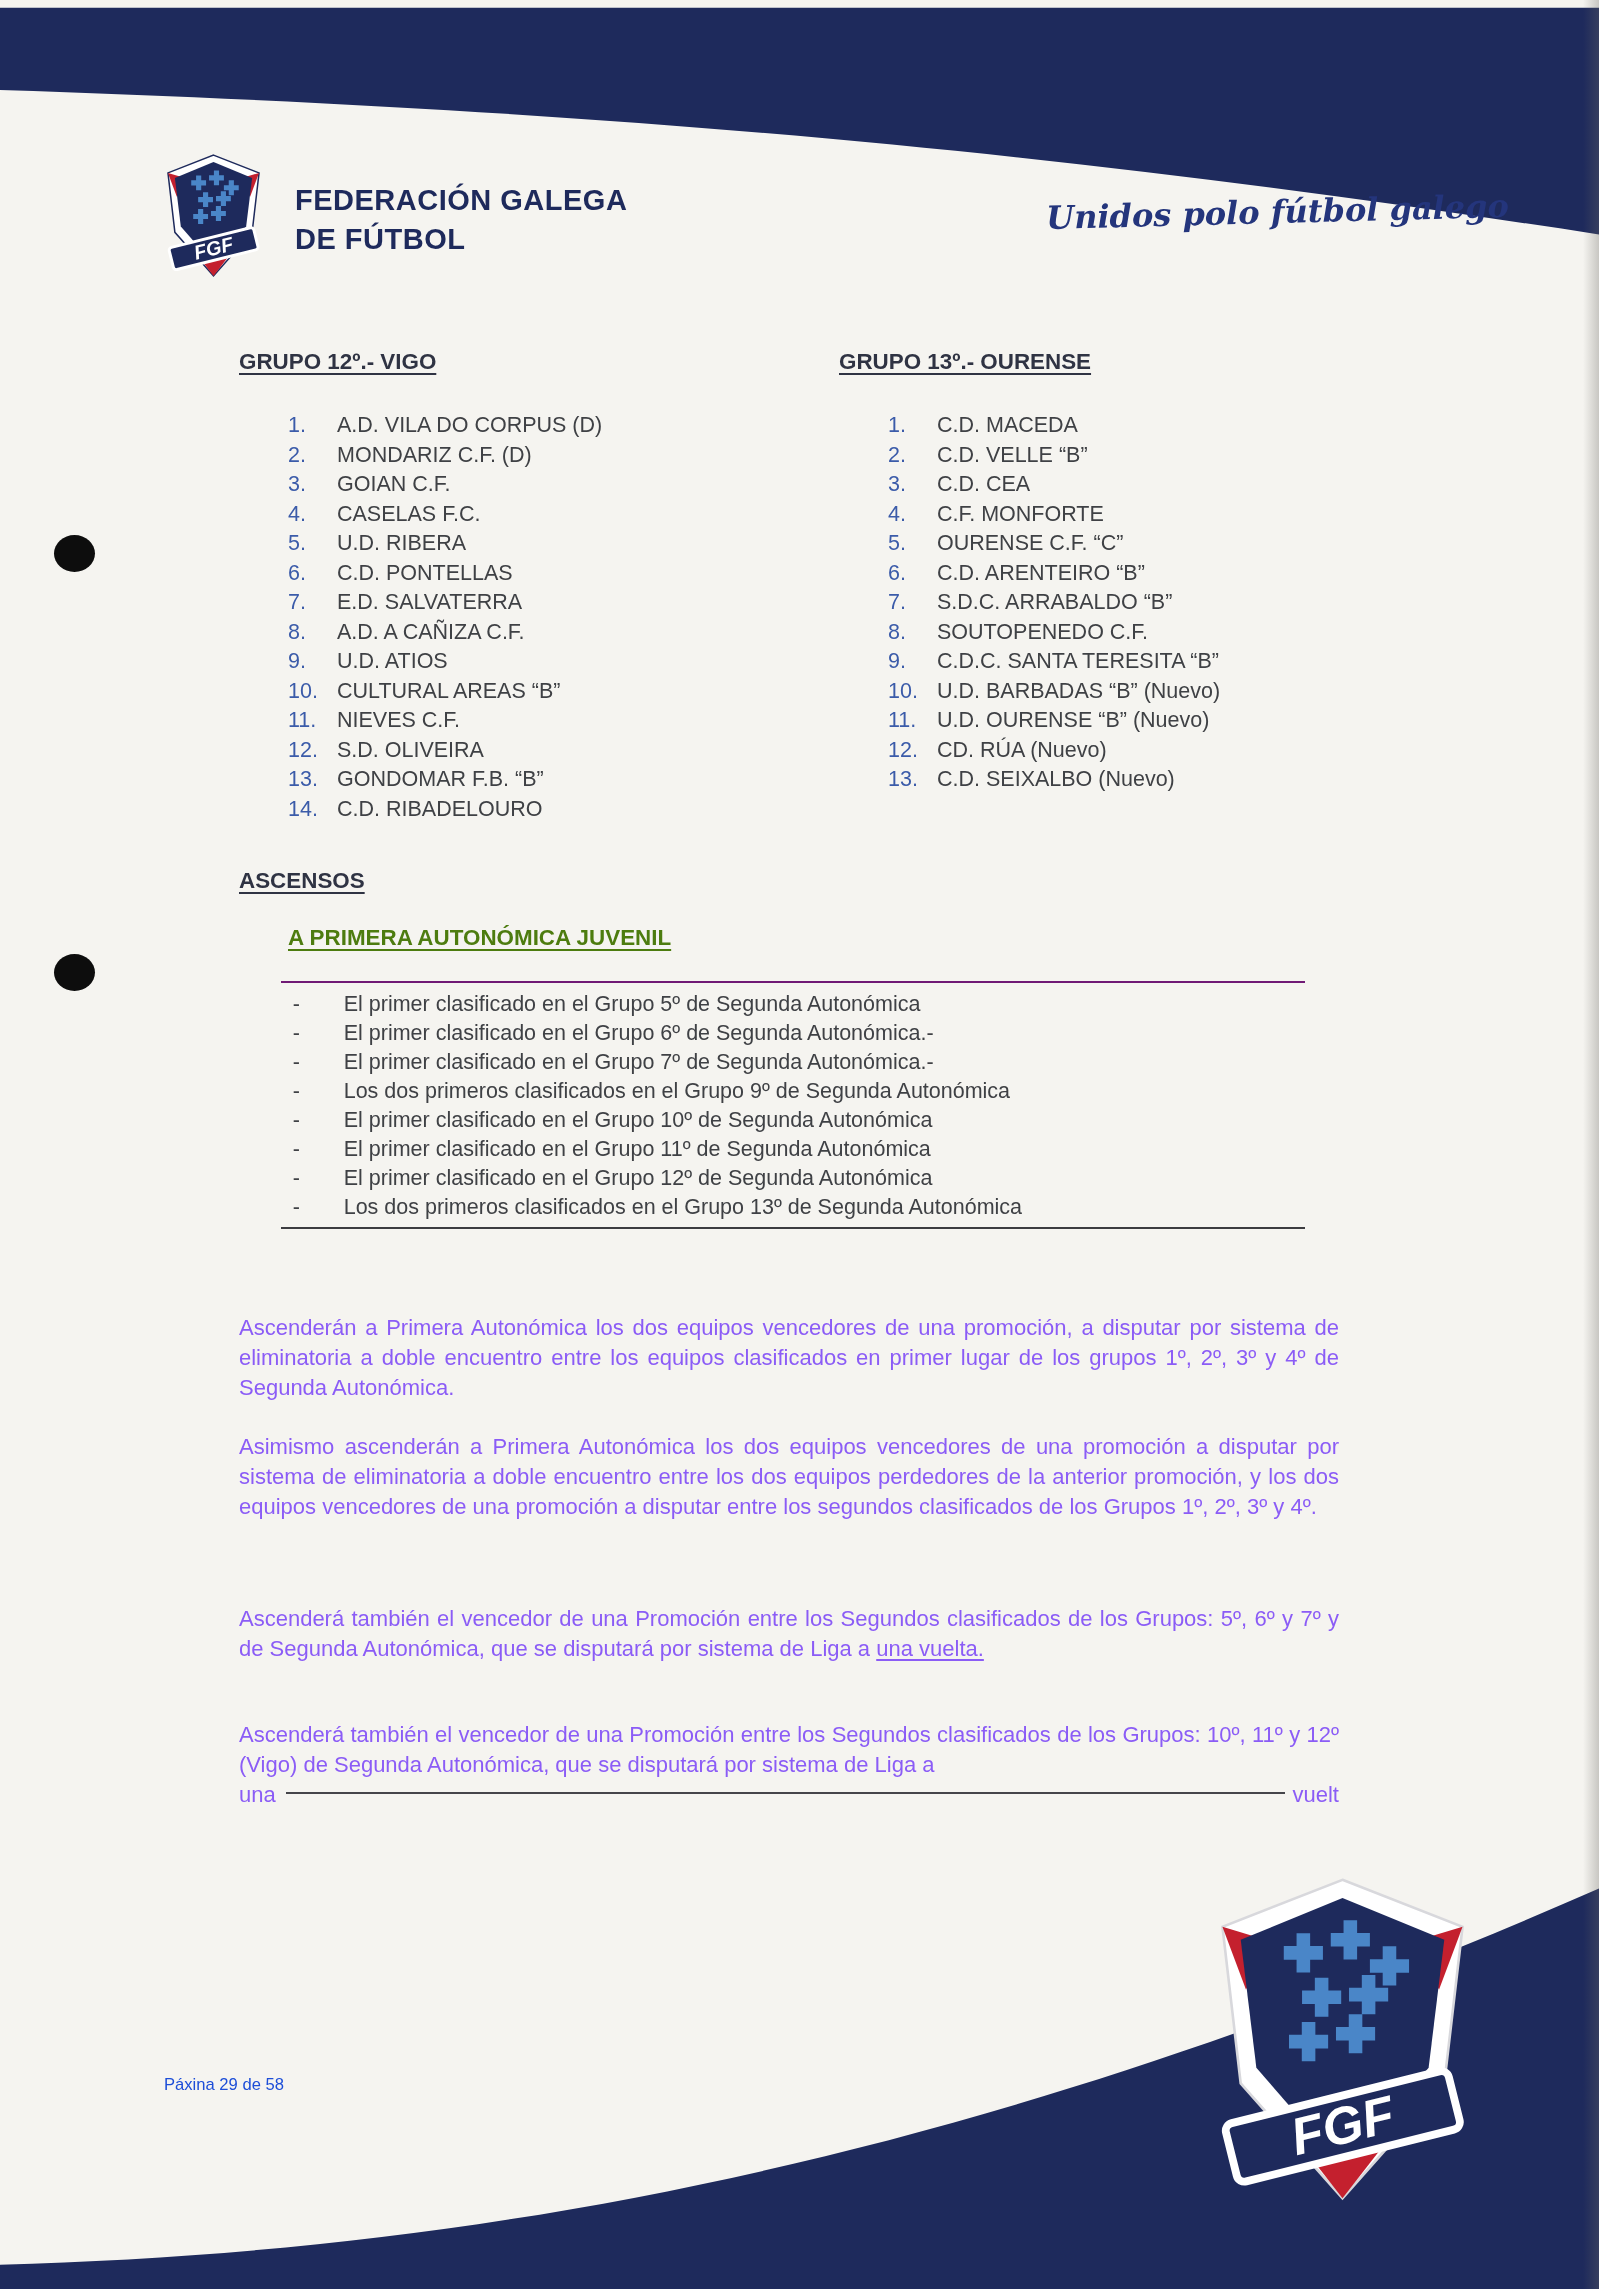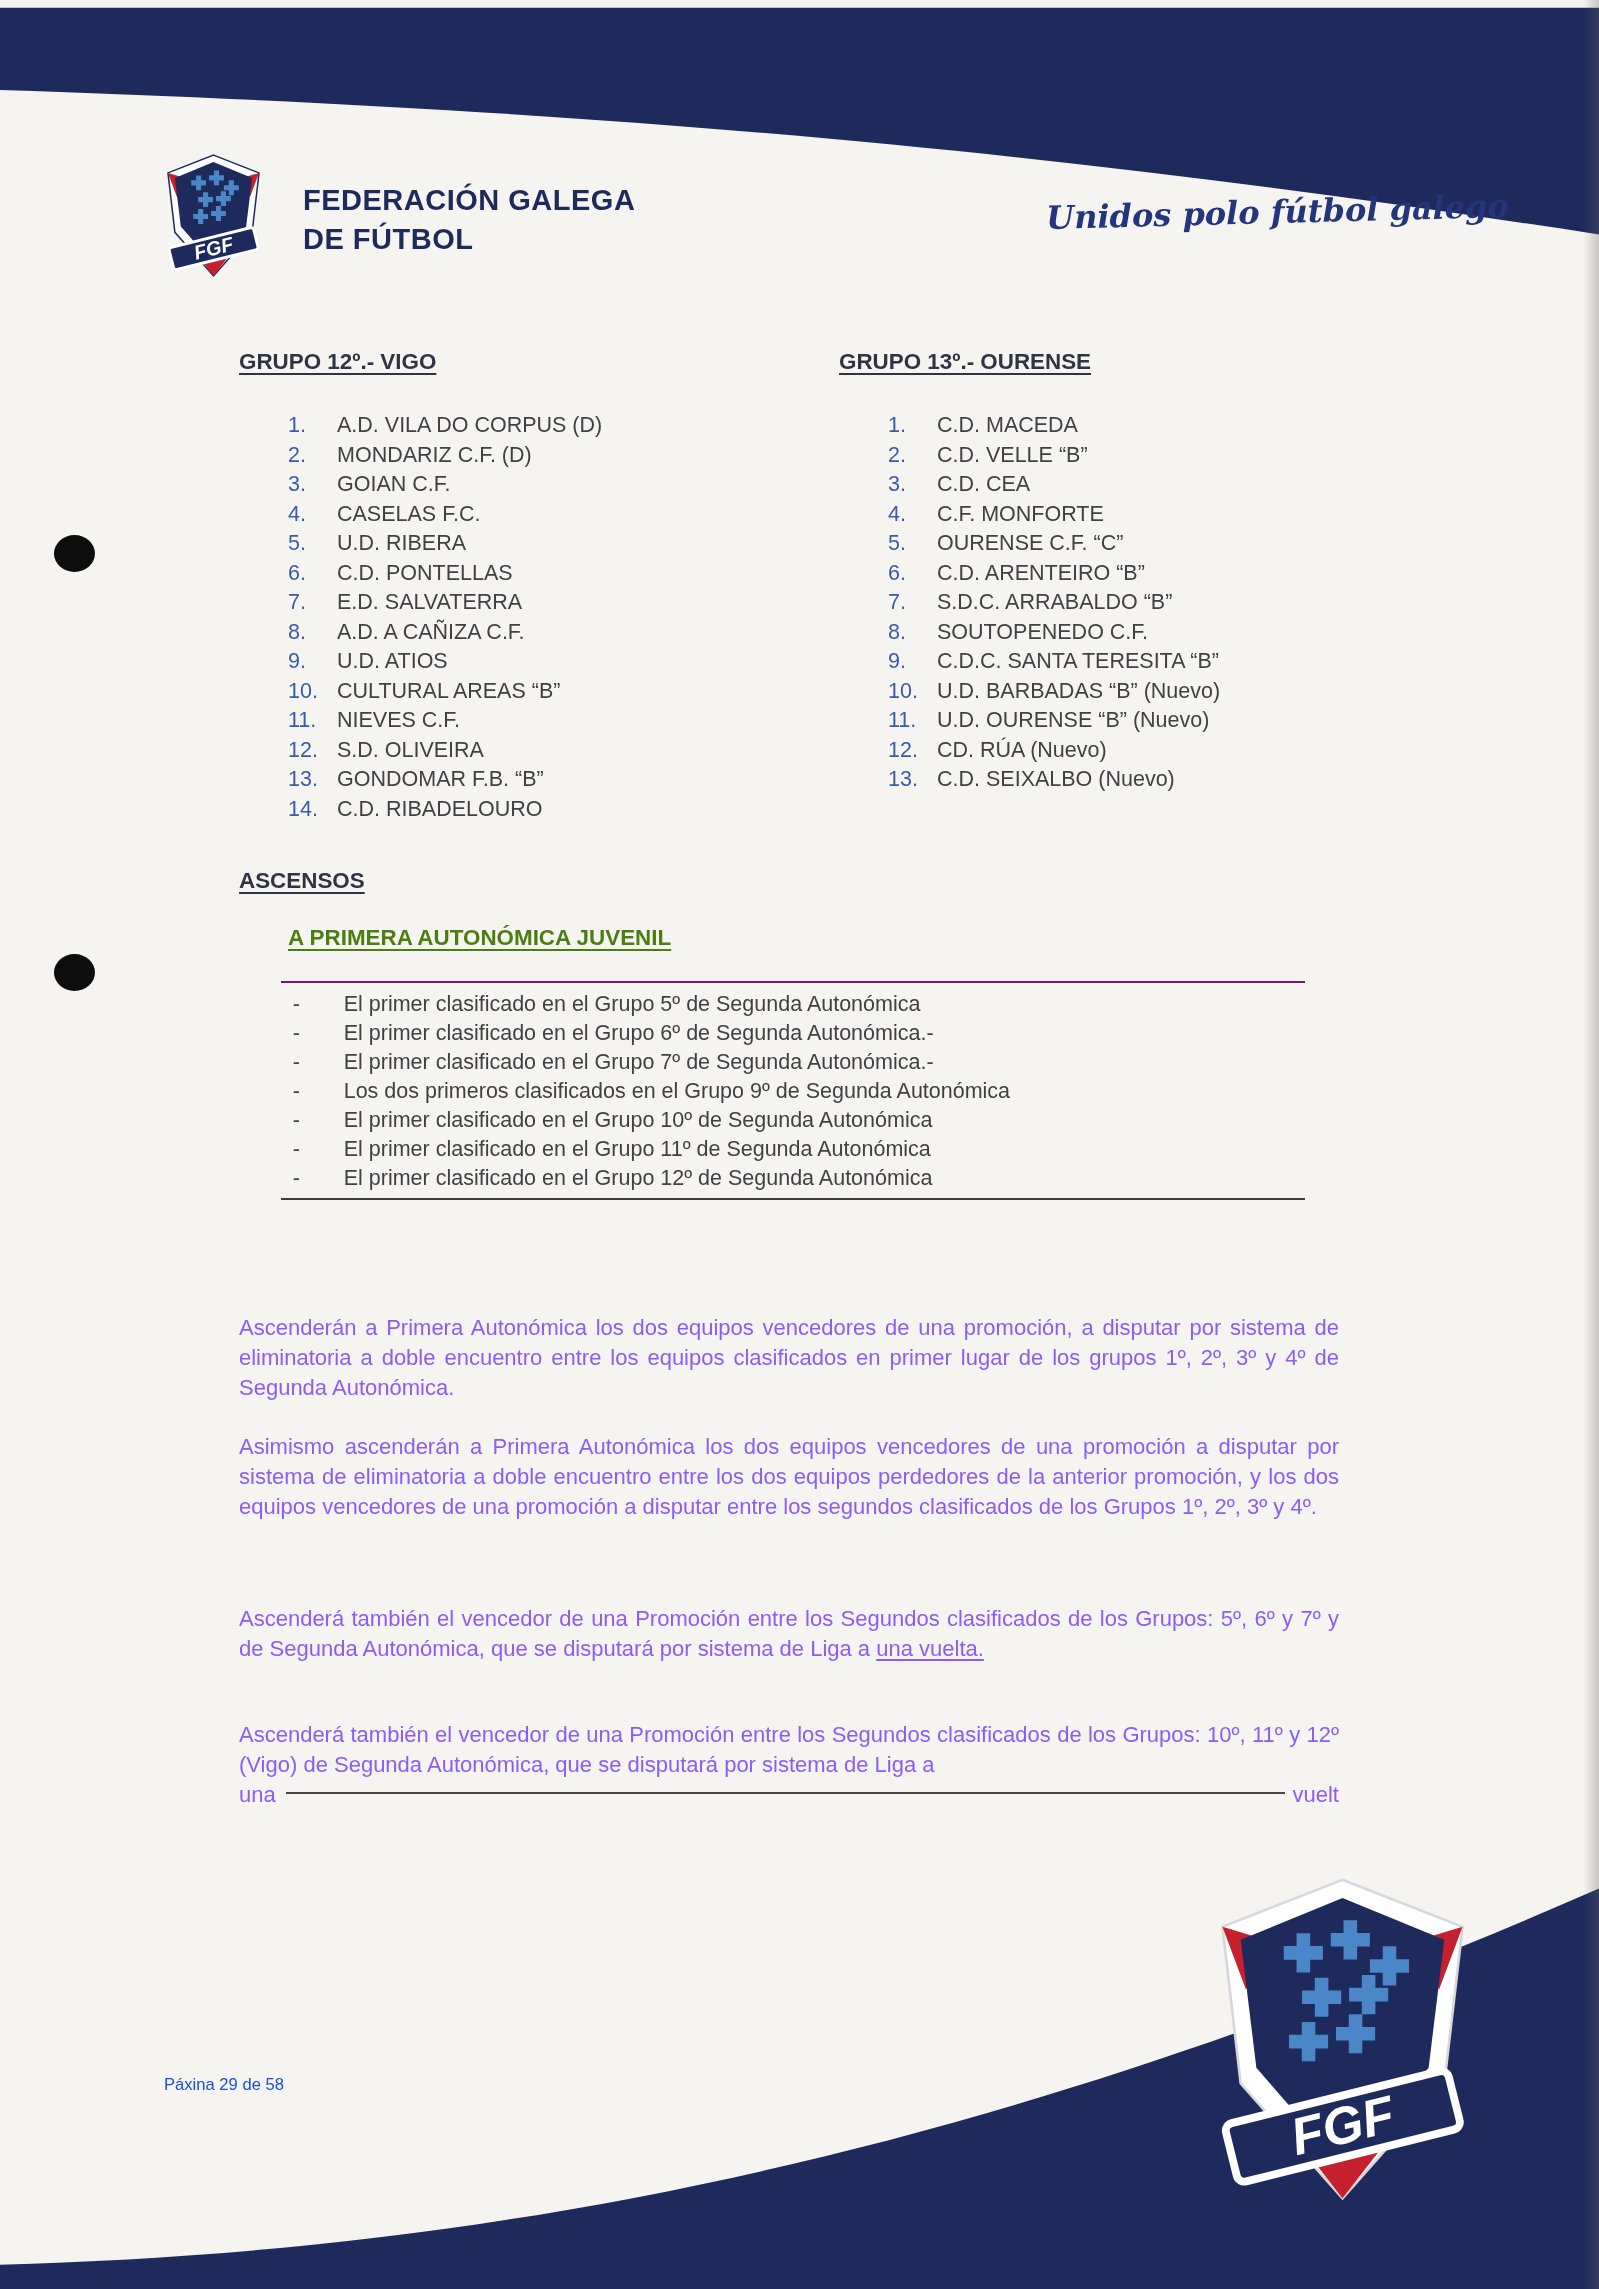--- a/index.html
+++ b/index.html
@@ -13,21 +13,21 @@
   
   .band-top, .band-bottom { position:absolute; left:0; width:1599px; pointer-events:none; }
   .band-top { top:0; height:254px; }
   .band-bottom { bottom:0; height:458px; z-index:1; }
 
   .edge-right { position:absolute; right:0; top:0; bottom:0; width:15.6px; z-index:5;
                 background:linear-gradient(to left, rgba(105,103,98,.32), rgba(105,103,98,0)); }
 
   
   .logo-top { position:absolute; left:164px; top:152px; width:99px; height:127px; z-index:3; }
-  .org { position:absolute; left:303px; top:181px; color:#1e2a5c; font-weight:bold;
+  .org { position:absolute; left:295px; top:181px; color:#1e2a5c; font-weight:bold;
          font-size:29px; line-height:39px; letter-spacing:0.5px; z-index:3; }
   .slogan { position:absolute; left:1024px; top:193px; width:507px; text-align:center;
             font-family:"DejaVu Serif", serif; font-style:italic; font-weight:bold;
             font-size:32px; color:#24357c; transform:rotate(-1.5deg); z-index:3; }
 
   
   .group-col { position:absolute; top:349px; }
   .col1 { left:239px; width:566px; }
   .col2 { left:839px; width:624px; }
   .group-title { font-size:22.4px; font-weight:bold; color:#2f3343;
@@ -278,20 +278,23 @@
       </li>
 
       <li class="rule-item">
         <span class="rule-text">El primer clasificado en el Grupo 11º de Segunda Autonómica</span>
       </li>
 
       <li class="rule-item">
         <span class="rule-text">El primer clasificado en el Grupo 12º de Segunda Autonómica</span>
       </li>
 
+      <li class="rule-item">
+        <span class="rule-text">Los dos primeros clasificados en el Grupo 13º de Segunda Autonómica</span>
+      </li>
     </ul>
 
   <p class="para p1">Ascenderán a Primera Autonómica los dos equipos vencedores de una promoción, a disputar por sistema de eliminatoria a doble encuentro entre los equipos clasificados en primer lugar de los grupos 1º, 2º, 3º y 4º de Segunda Autonómica.</p>
   <p class="para p2">Asimismo ascenderán a Primera Autonómica los dos equipos vencedores de una promoción a disputar por sistema de eliminatoria a doble encuentro entre los dos equipos perdedores de la anterior promoción, y los dos equipos vencedores de una promoción a disputar entre los segundos clasificados de los Grupos 1º, 2º, 3º y 4º.</p>
 
   <p class="para p3"><span>Ascenderá también el vencedor de una Promoción entre los Segundos clasificados de los Grupos: 5º, 6º y 7º y de Segunda Autonómica, que se disputará por sistema de Liga a </span><span class="u">una vuelta.</span></p>
 
   <div class="para p4">
     <div>Ascenderá también el vencedor de una Promoción entre los Segundos clasificados de los Grupos: 10º, 11º y 12º (Vigo) de Segunda Autonómica, que se disputará por sistema de Liga a</div>
     <div class="p4-lastline">

